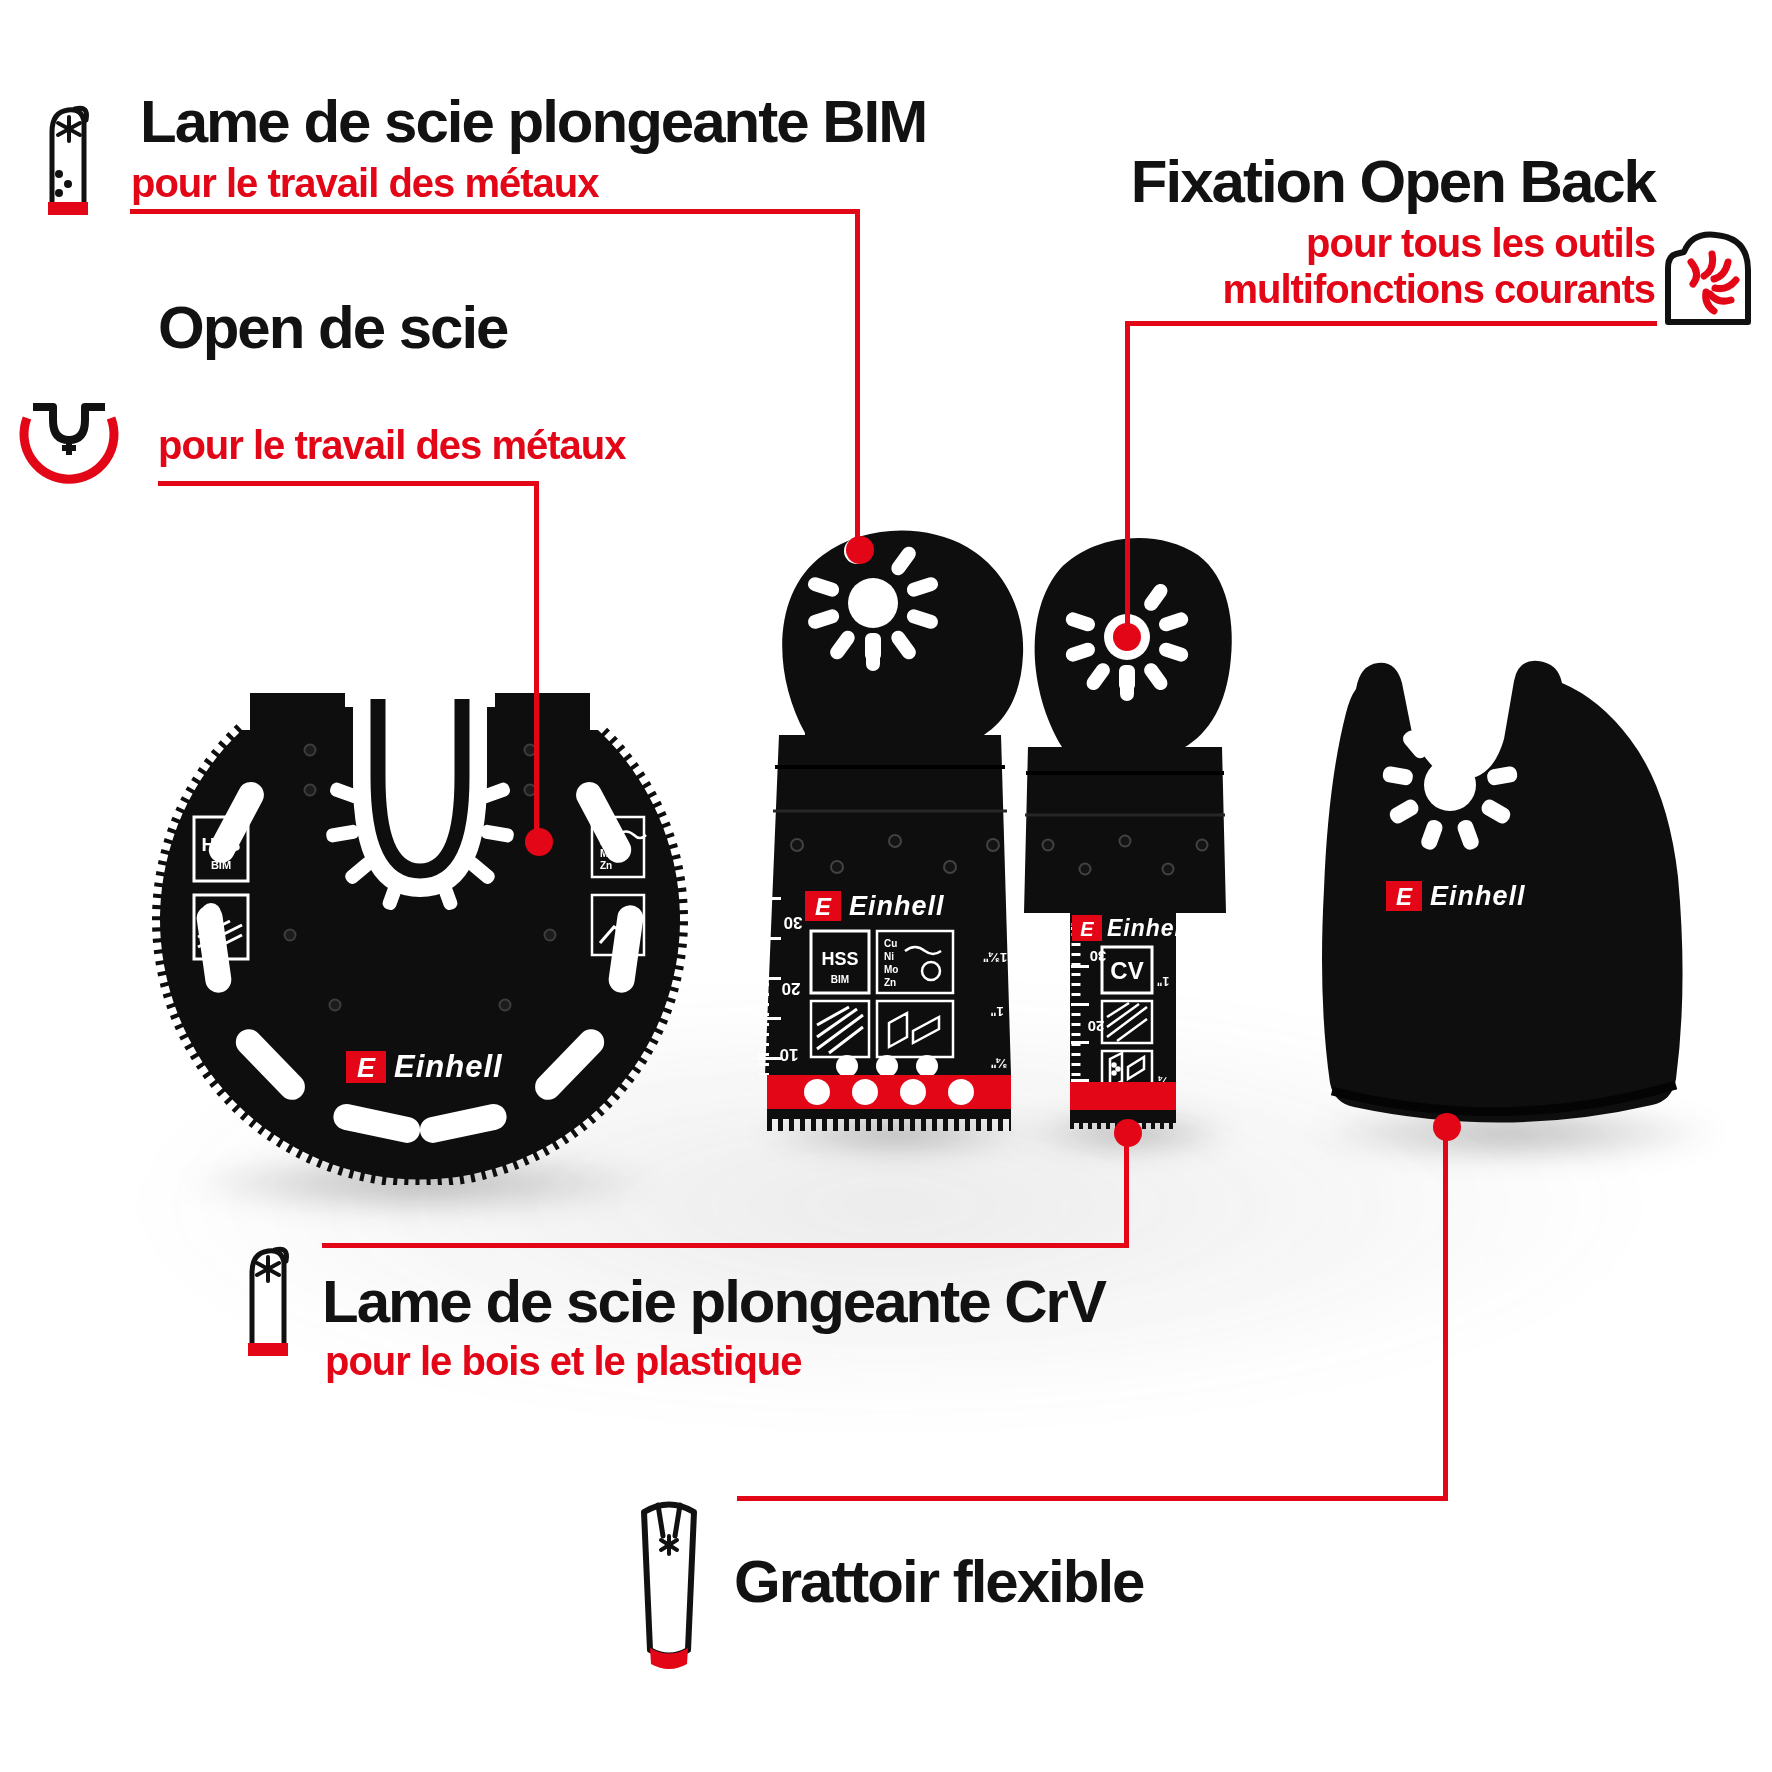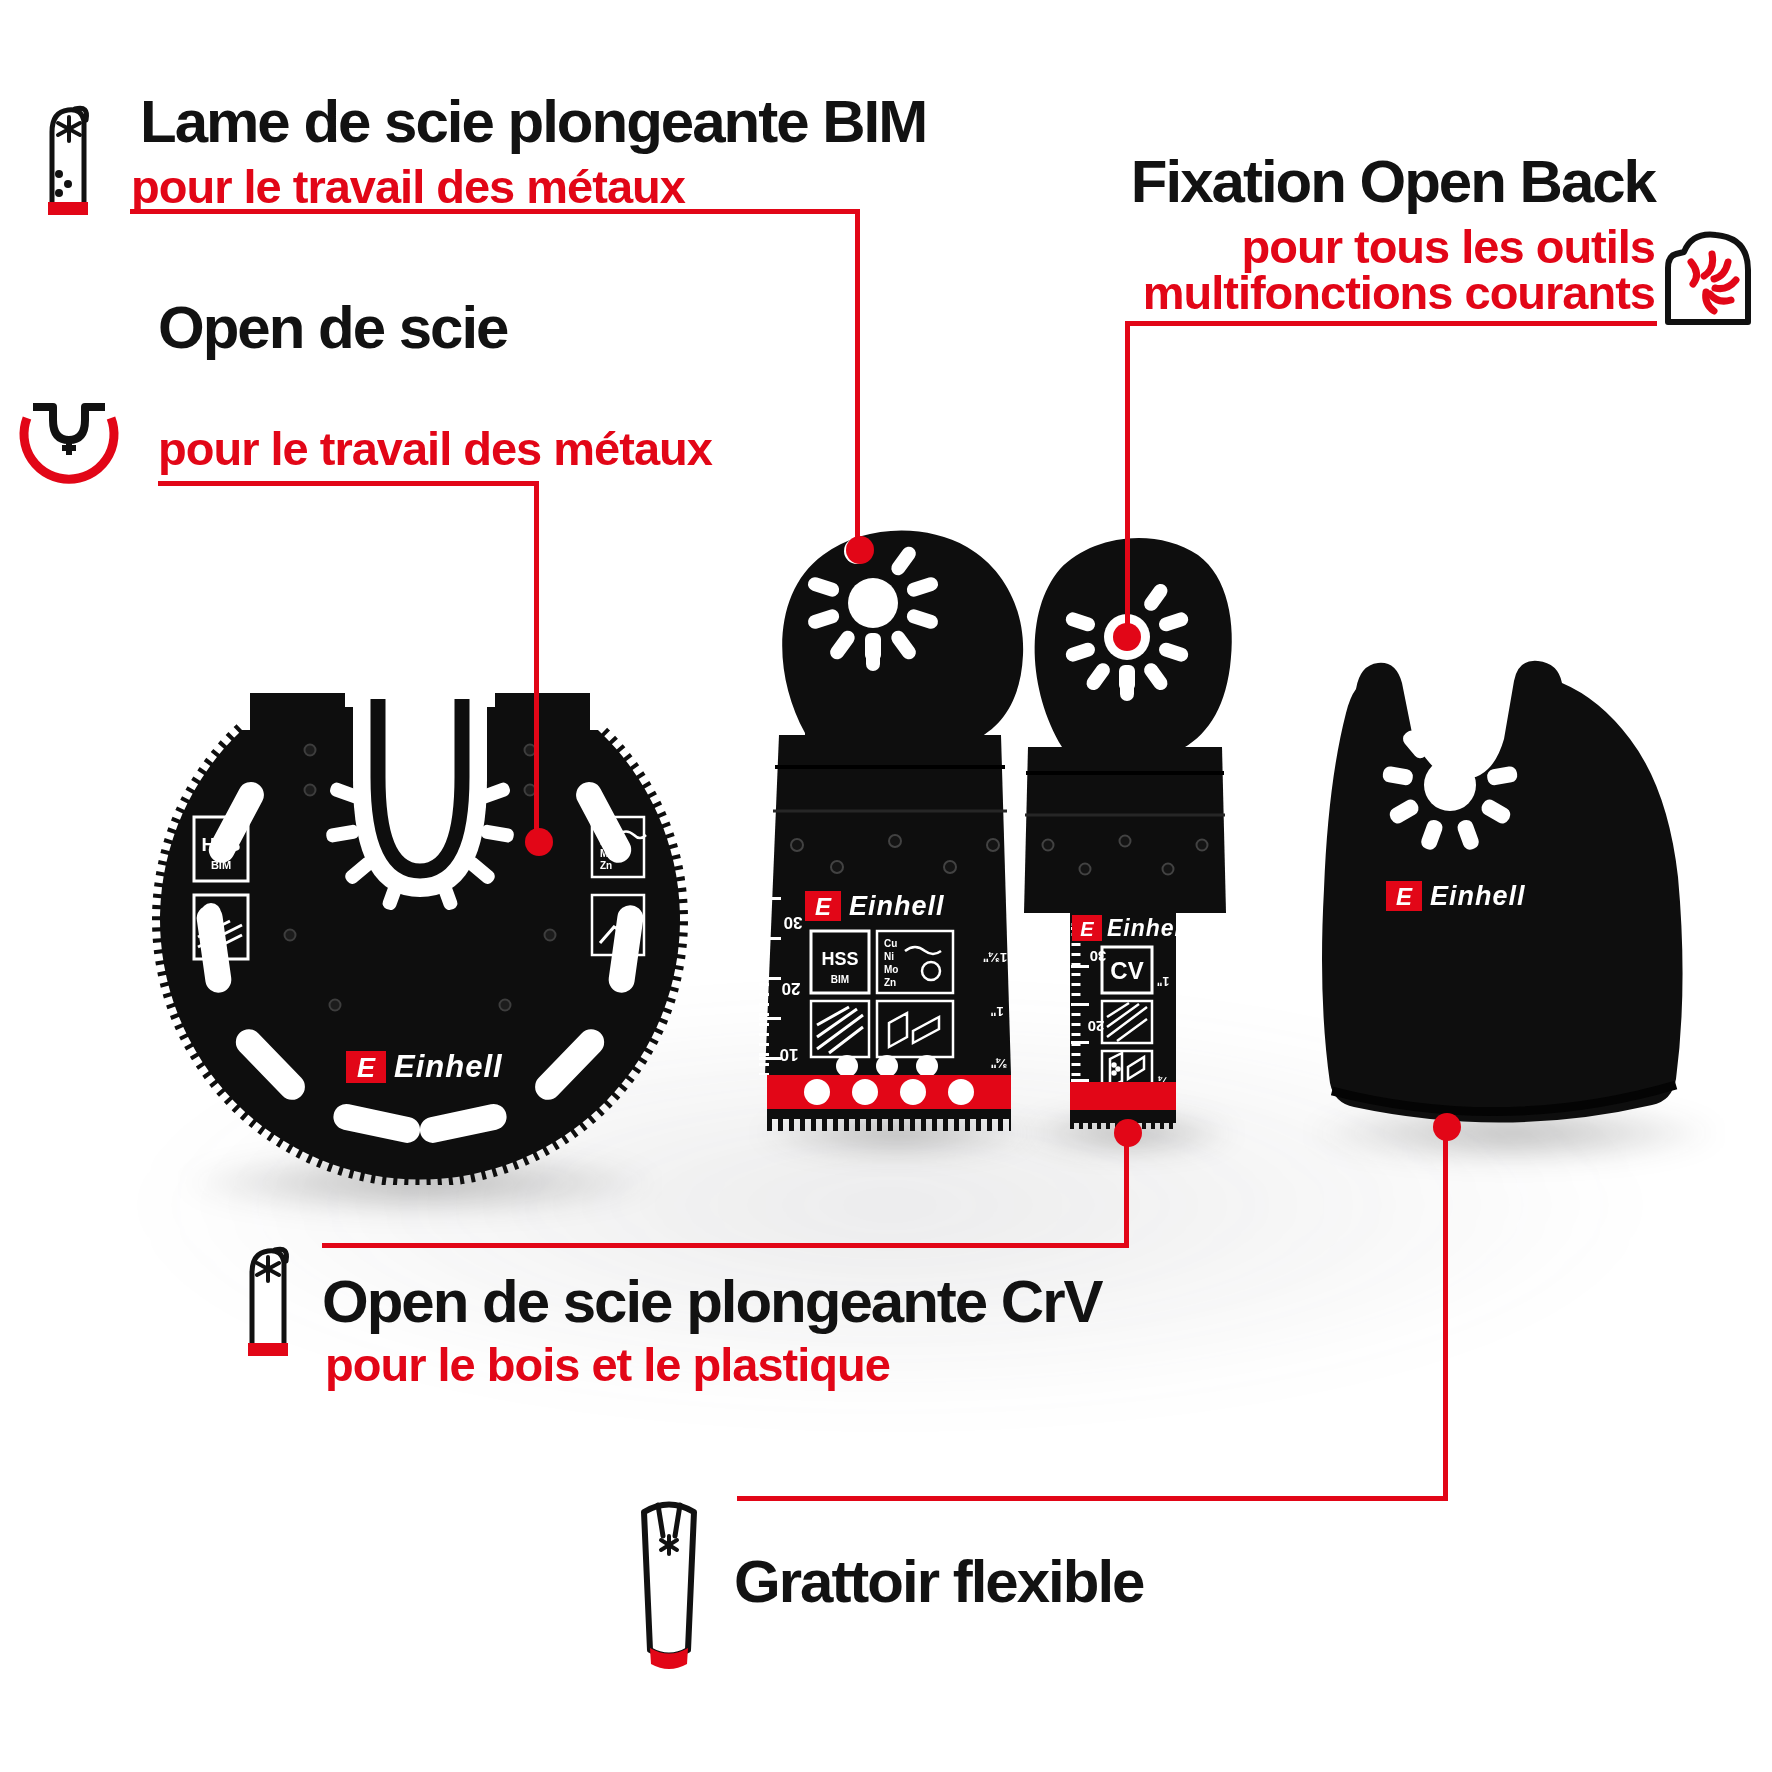--- a/index.html
+++ b/index.html
@@ -1,21 +1,21 @@
 <!DOCTYPE html>
 <html style="--red: #e20617; --ink: #121212; --blade: #0e0e0e;"><head>
 <meta charset="utf-8">
 <style>
   html,body{margin:0;padding:0;background:#fff;}
   .canvas{position:relative;width:1772px;height:1772px;background:#ffffff;overflow:hidden;
           font-family:"Liberation Sans",sans-serif;}
   .abs{position:absolute;}
   .ann-title{position:absolute;font-weight:700;font-size:60px;color:#121212;
              letter-spacing:-2px;white-space:nowrap;line-height:1.05;}
-  .ann-sub{position:absolute;font-weight:700;font-size:47px;color:var(--red);
+  .ann-sub{position:absolute;font-weight:700;font-size:40px;color:var(--red);
            letter-spacing:-1px;white-space:nowrap;line-height:1.05;}
   .right{text-align:right;}
   .hline,.vline{position:absolute;background:var(--red);}
   .cdot{position:absolute;width:28px;height:28px;border-radius:50%;background:var(--red);}
   .shadow{position:absolute;border-radius:50%;filter:blur(12px);
           background:radial-gradient(ellipse at center,rgba(30,30,30,0.30),rgba(0,0,0,0) 70%);}
   .haze{position:absolute;filter:blur(30px);opacity:.55;border-radius:50%;
         background:radial-gradient(ellipse at center,rgba(90,90,95,0.22),rgba(0,0,0,0) 70%);}
   svg{display:block;}
   .whitebox{stroke:#fff;fill:none;}
@@ -325,21 +325,21 @@
   <svg class="abs" style="left:242px;top:1245px;" width="52" height="112" viewBox="0 0 52 112">
     <path d="M 10,100 L 10,28 Q 10,8 26,6 Q 40,4 42,18 L 42,100" fill="#fff" stroke="#111" stroke-width="5" stroke-linejoin="round"></path>
     <path d="M 33,5 Q 47,1 44,16" fill="none" stroke="#111" stroke-width="5" stroke-linecap="round"></path>
     <g stroke="#111" stroke-width="4" stroke-linecap="round">
       <line x1="26" y1="12" x2="26" y2="36"></line>
         <line x1="15" y1="18" x2="37" y2="30"></line>
         <line x1="37" y1="18" x2="15" y2="30"></line>
     </g>
     <rect x="6" y="98" width="40" height="13" fill="var(--red)"></rect>
   </svg>
-  <div class="ann-title" style="left:322px;top:1270px;">Open de scie plongeante CrV</div>
+  <div class="ann-title" style="left:322px;top:1270px;">Lame de scie plongeante CrV</div>
   <div class="ann-sub" style="left:325px;top:1340px;">pour le bois et le plastique</div>
 
   <svg class="abs" style="left:630px;top:1492px;" width="78" height="184" viewBox="0 0 78 184">
     <path d="M 14,20 Q 39,5 64,20 L 58,158 Q 39,169 20,158 Z" fill="#fff" stroke="#111" stroke-width="6" stroke-linejoin="round"></path>
     <path d="M 28,13 L 33,44 M 50,13 L 45,44" stroke="#111" stroke-width="5" stroke-linecap="round" fill="none"></path>
     <g stroke="#111" stroke-width="4" stroke-linecap="round">
       <line x1="39" y1="44" x2="39" y2="62"></line>
         <line x1="31" y1="48" x2="47" y2="58"></line>
         <line x1="47" y1="48" x2="31" y2="58"></line>
     </g>

